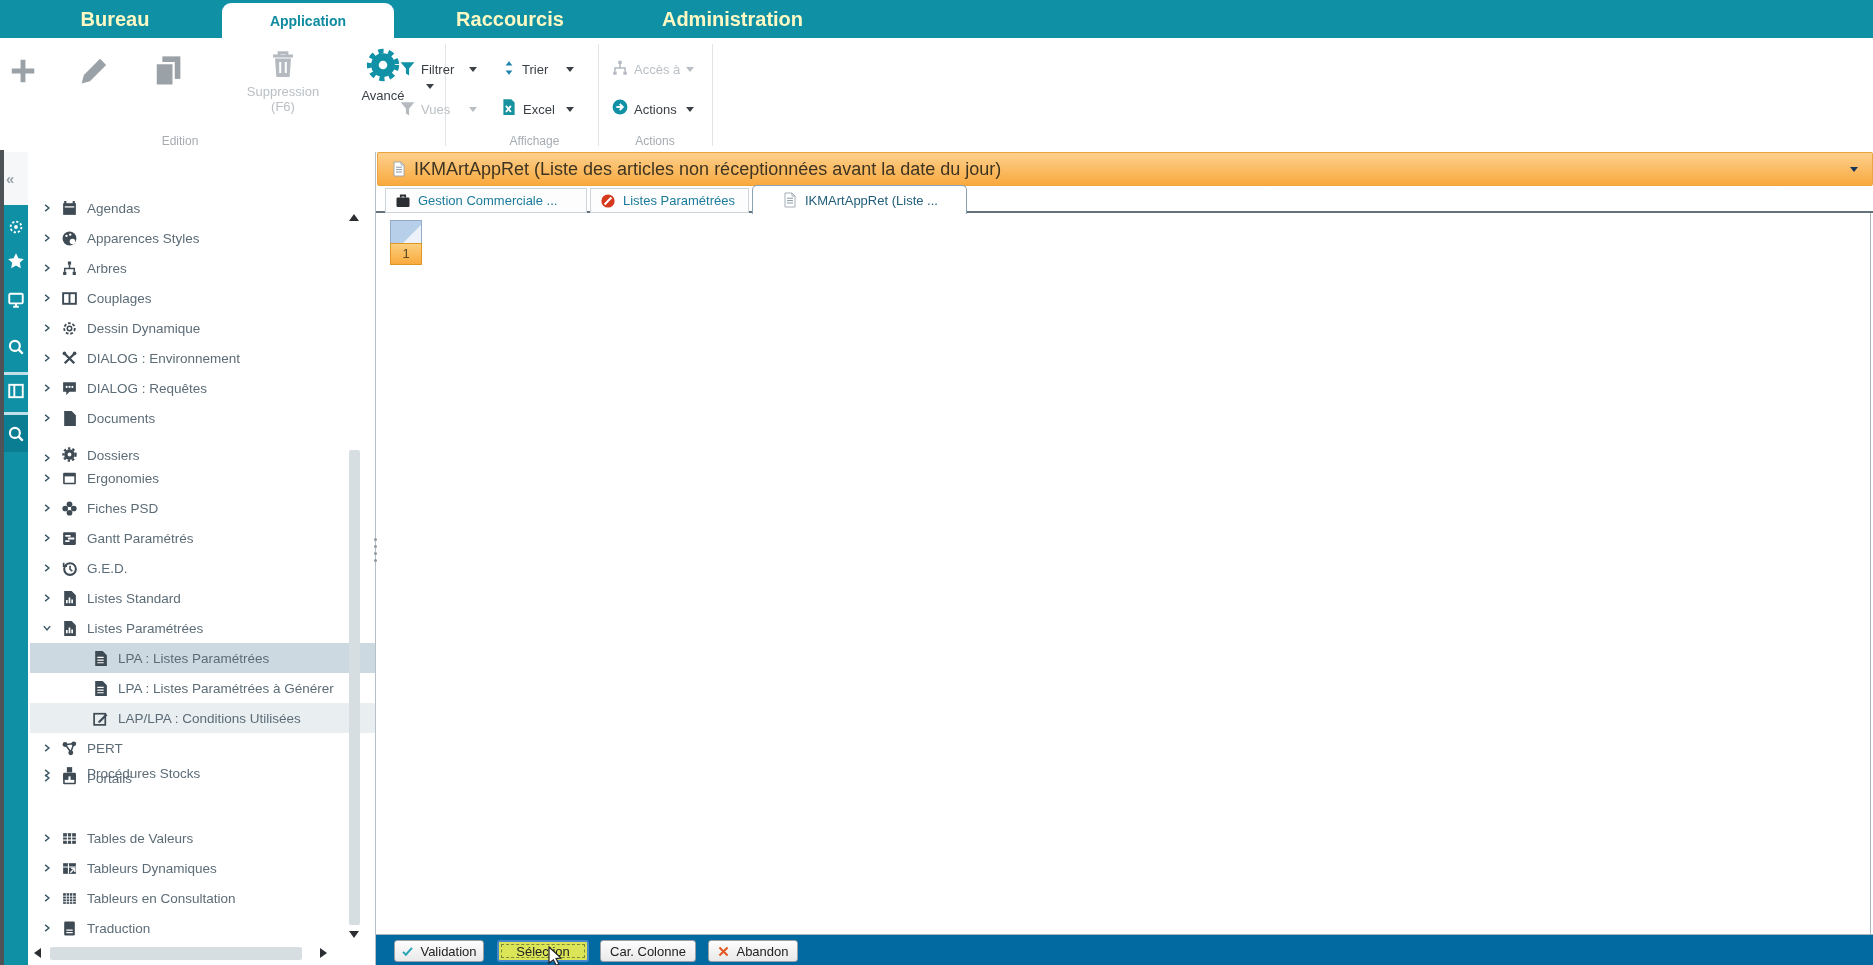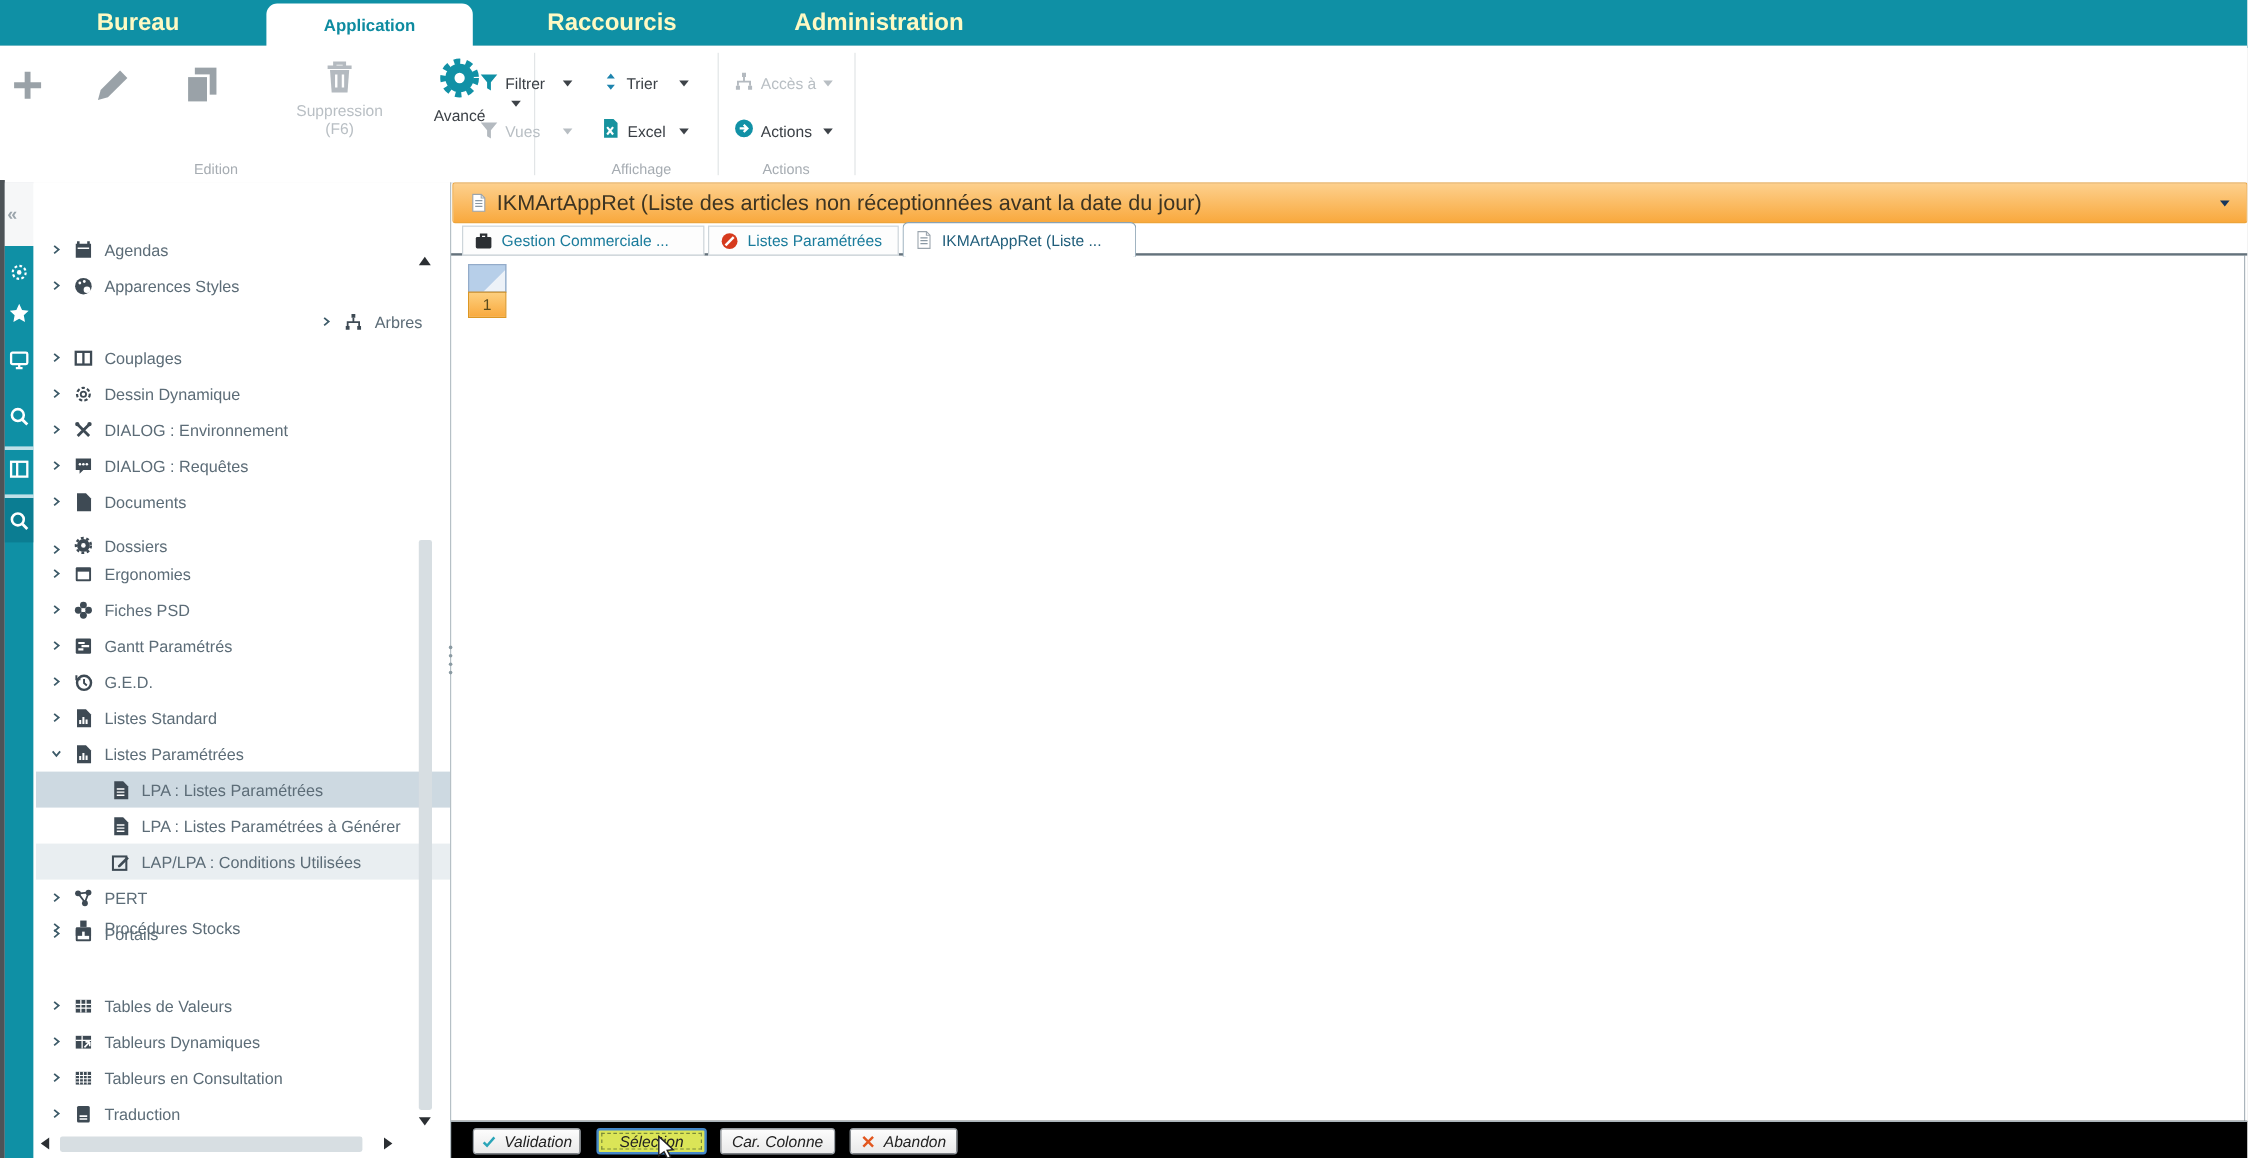--- a/index.html
+++ b/index.html
@@ -55,30 +55,30 @@
   
   .docbar{position:absolute;left:377px;top:152px;right:0;height:32px;background:linear-gradient(#fdd08d,#f9a93e);
       border:1px solid #eda43a;border-radius:2px;display:flex;align-items:center;}
   .docbar .title{margin-left:36px;font-size:18px;color:#3d3422;}
   
   .tabline{position:absolute;left:375px;top:211px;right:0;height:2px;background:#64727c;z-index:1;}
   .tab{position:absolute;top:188px;height:23px;background:#fdfdfd;border:1px solid #cdd5da;display:flex;align-items:center;
       font-size:13px;color:#1a7b9b;z-index:2;}
   .tab .ticon{width:16px;height:16px;margin:0 7px 0 9px;flex:0 0 auto;}
   .tab.active{top:185px;height:28px;background:#fff;border:1px solid #8aa2b2;border-bottom:none;border-radius:5px 5px 0 0;
-      z-index:3;color:#1f5d7a;}
+      z-index:3;color:#1f5d7a;padding-left:20px;}
   
   .canvas{position:absolute;left:376px;top:213px;width:1494px;height:721px;background:#fff;border-right:1px solid #aab4bb;border-bottom:1px solid #aab4bb;}
   .grid-corner{position:absolute;left:14px;top:7px;width:30px;height:22px;background:#b7cfe9;border:1px solid #93abc9;overflow:hidden;}
   .grid-corner::after{content:"";position:absolute;right:0;bottom:0;width:0;height:0;
       border-bottom:18px solid #edf2f8;border-left:18px solid transparent;}
   .grid-rowhead{position:absolute;left:14px;top:30px;width:30px;height:20px;background:linear-gradient(#fdcf7e,#f9aa3e);
       border:1px solid #dd9723;font-size:13px;color:#5a4a1c;text-align:center;line-height:20px;}
   
-  .footer{position:absolute;left:375px;top:934px;right:0;height:31px;background:#000000;border-top:1px solid #aab4bb;font-style:italic;}
+  .footer{position:absolute;left:375px;top:934px;right:0;height:31px;background:#0369a1;border-top:1px solid #aab4bb;}
   .fbtn{position:absolute;top:5px;height:22px;background:linear-gradient(#fdfdfd,#e9e9e9);border:1px solid #9aa0a6;
       border-radius:3px;display:flex;align-items:center;justify-content:center;gap:6px;font-size:13px;color:#222;box-sizing:border-box;}
   .fbtn .ficon{width:13px;height:13px;}
   .fbtn.hl{background:#dbe557;border:2px solid #4587c8;position:absolute;}
   .fbtn.hl::before{content:"";position:absolute;inset:2px;border:1px dashed #7a8a3a;}
   .cursor{position:absolute;left:548px;top:946px;z-index:20;}
 </style>
 </head>
 <body>
 
@@ -385,21 +385,21 @@
         </div>
       <div class="trow" style="top:71px;">
         <svg class="chev">
             <use href="#i-chev"></use>
           </svg>
         <svg class="ticon">
             <use href="#i-palette"></use>
           </svg>
         <span class="tlabel">Apparences Styles</span>
         </div>
-      <div class="trow" style="top:101px;justify-content:flex-end;">
+      <div class="trow" style="top:101px;">
         <svg class="chev">
             <use href="#i-chev"></use>
           </svg>
         <svg class="ticon">
             <use href="#i-hierarchy"></use>
           </svg>
         <span class="tlabel">Arbres</span>
         </div>
       <div class="trow" style="top:131px;">
         <svg class="chev">

